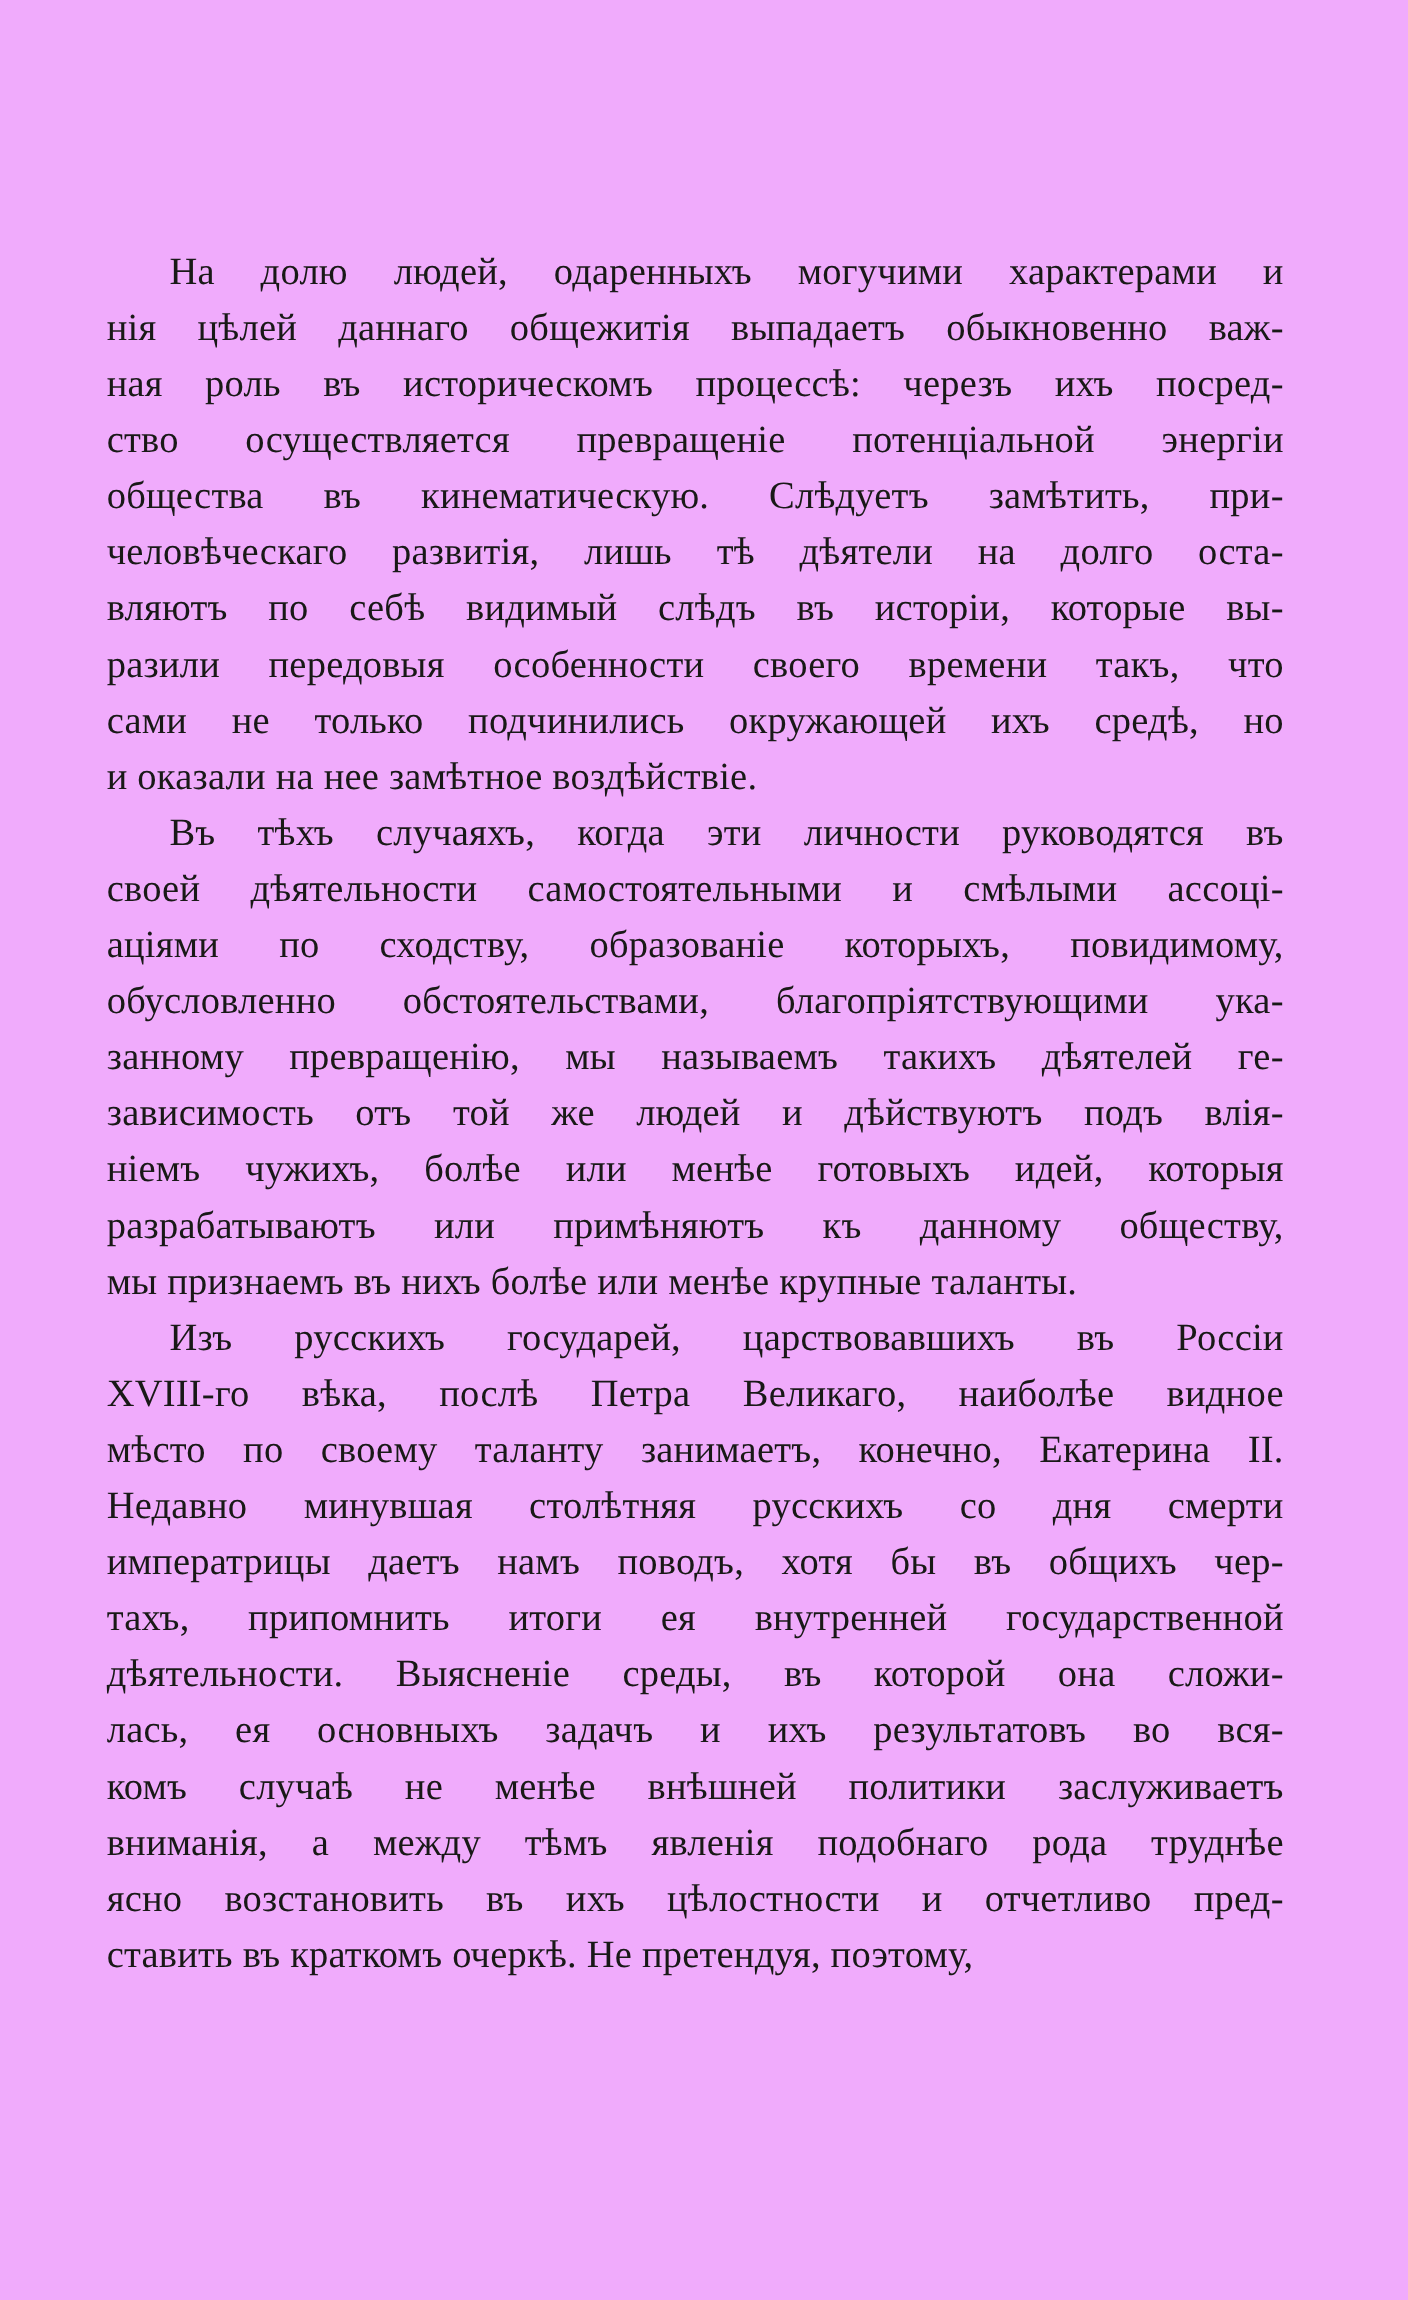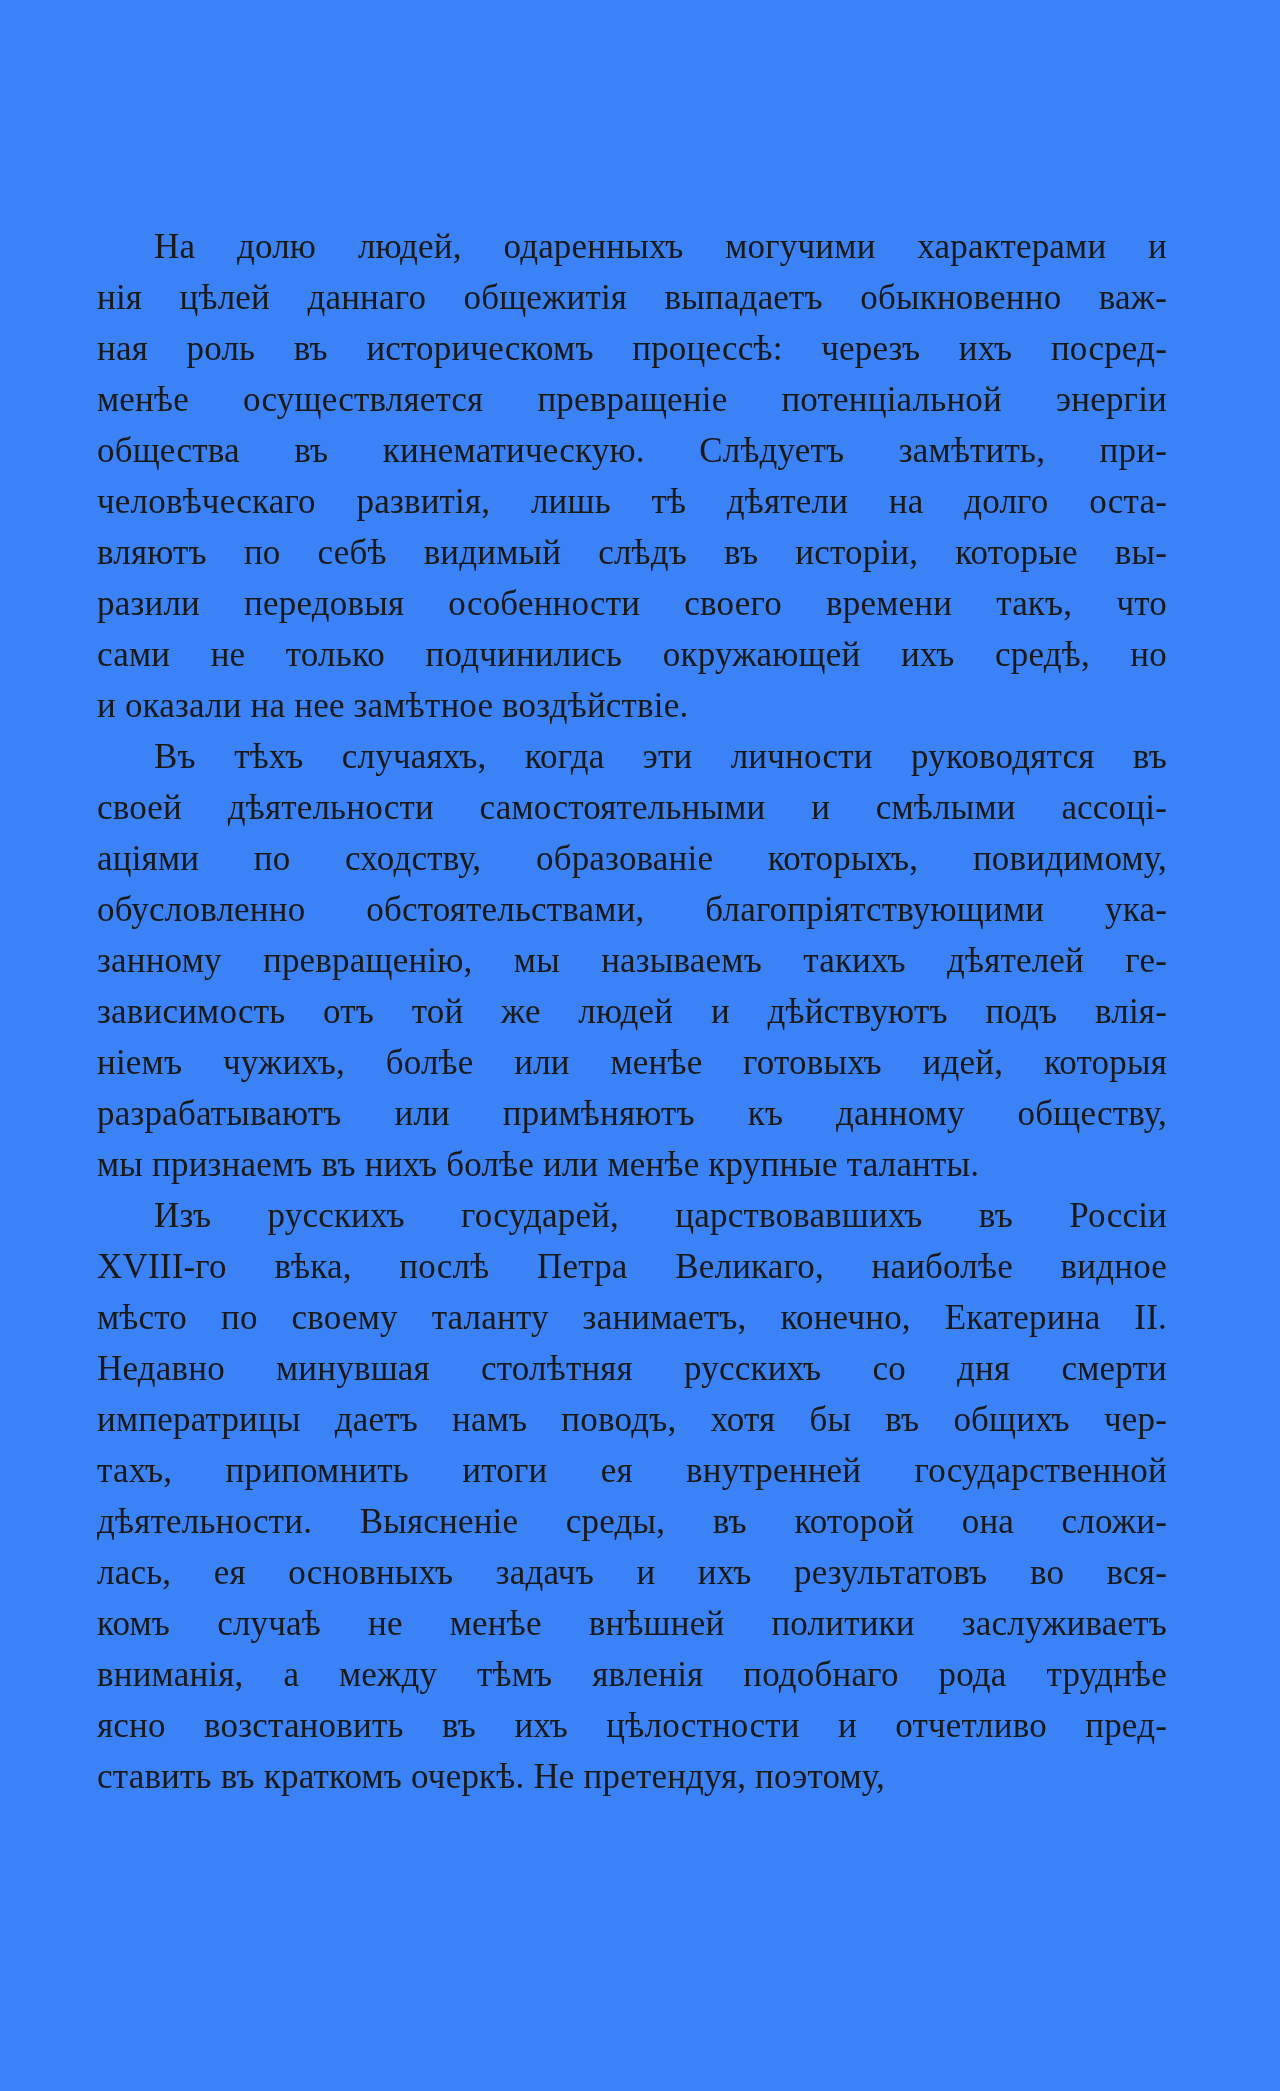--- a/index.html
+++ b/index.html
@@ -40,27 +40,27 @@
   .line.indent {
     padding-left: 57px;
   }
   .line.last {
     text-align-last: left;
   }
 </style>
 </head>
 <body>
 
-<div class="page" style="background: #3b82f6;">
+<div class="page" style="background: #f0abfc;">
   <div class="text-block" style="color: rgb(25, 25, 23);">
       <div class="paragraph">
         <div class="line indent">На долю людей, одаренныхъ могучими характерами и</div>
         <div class="line">нія цѣлей даннаго общежитія выпадаетъ обыкновенно важ-</div>
         <div class="line">ная роль въ историческомъ процессѣ: черезъ ихъ посред-</div>
-        <div class="line">менѣе осуществляется превращеніе потенціальной энергіи</div>
+        <div class="line">ство осуществляется превращеніе потенціальной энергіи</div>
         <div class="line">общества въ кинематическую. Слѣдуетъ замѣтить, при-</div>
         <div class="line">человѣческаго развитія, лишь тѣ дѣятели на долго оста-</div>
         <div class="line">вляютъ по себѣ видимый слѣдъ въ исторіи, которые вы-</div>
         <div class="line">разили передовыя особенности своего времени такъ, что</div>
         <div class="line">сами не только подчинились окружающей ихъ средѣ, но</div>
         <div class="line last">и оказали на нее замѣтное воздѣйствіе.</div>
       </div>
       <div class="paragraph">
         <div class="line indent">Въ тѣхъ случаяхъ, когда эти личности руководятся въ</div>
         <div class="line">своей дѣятельности самостоятельными и смѣлыми ассоці-</div>

